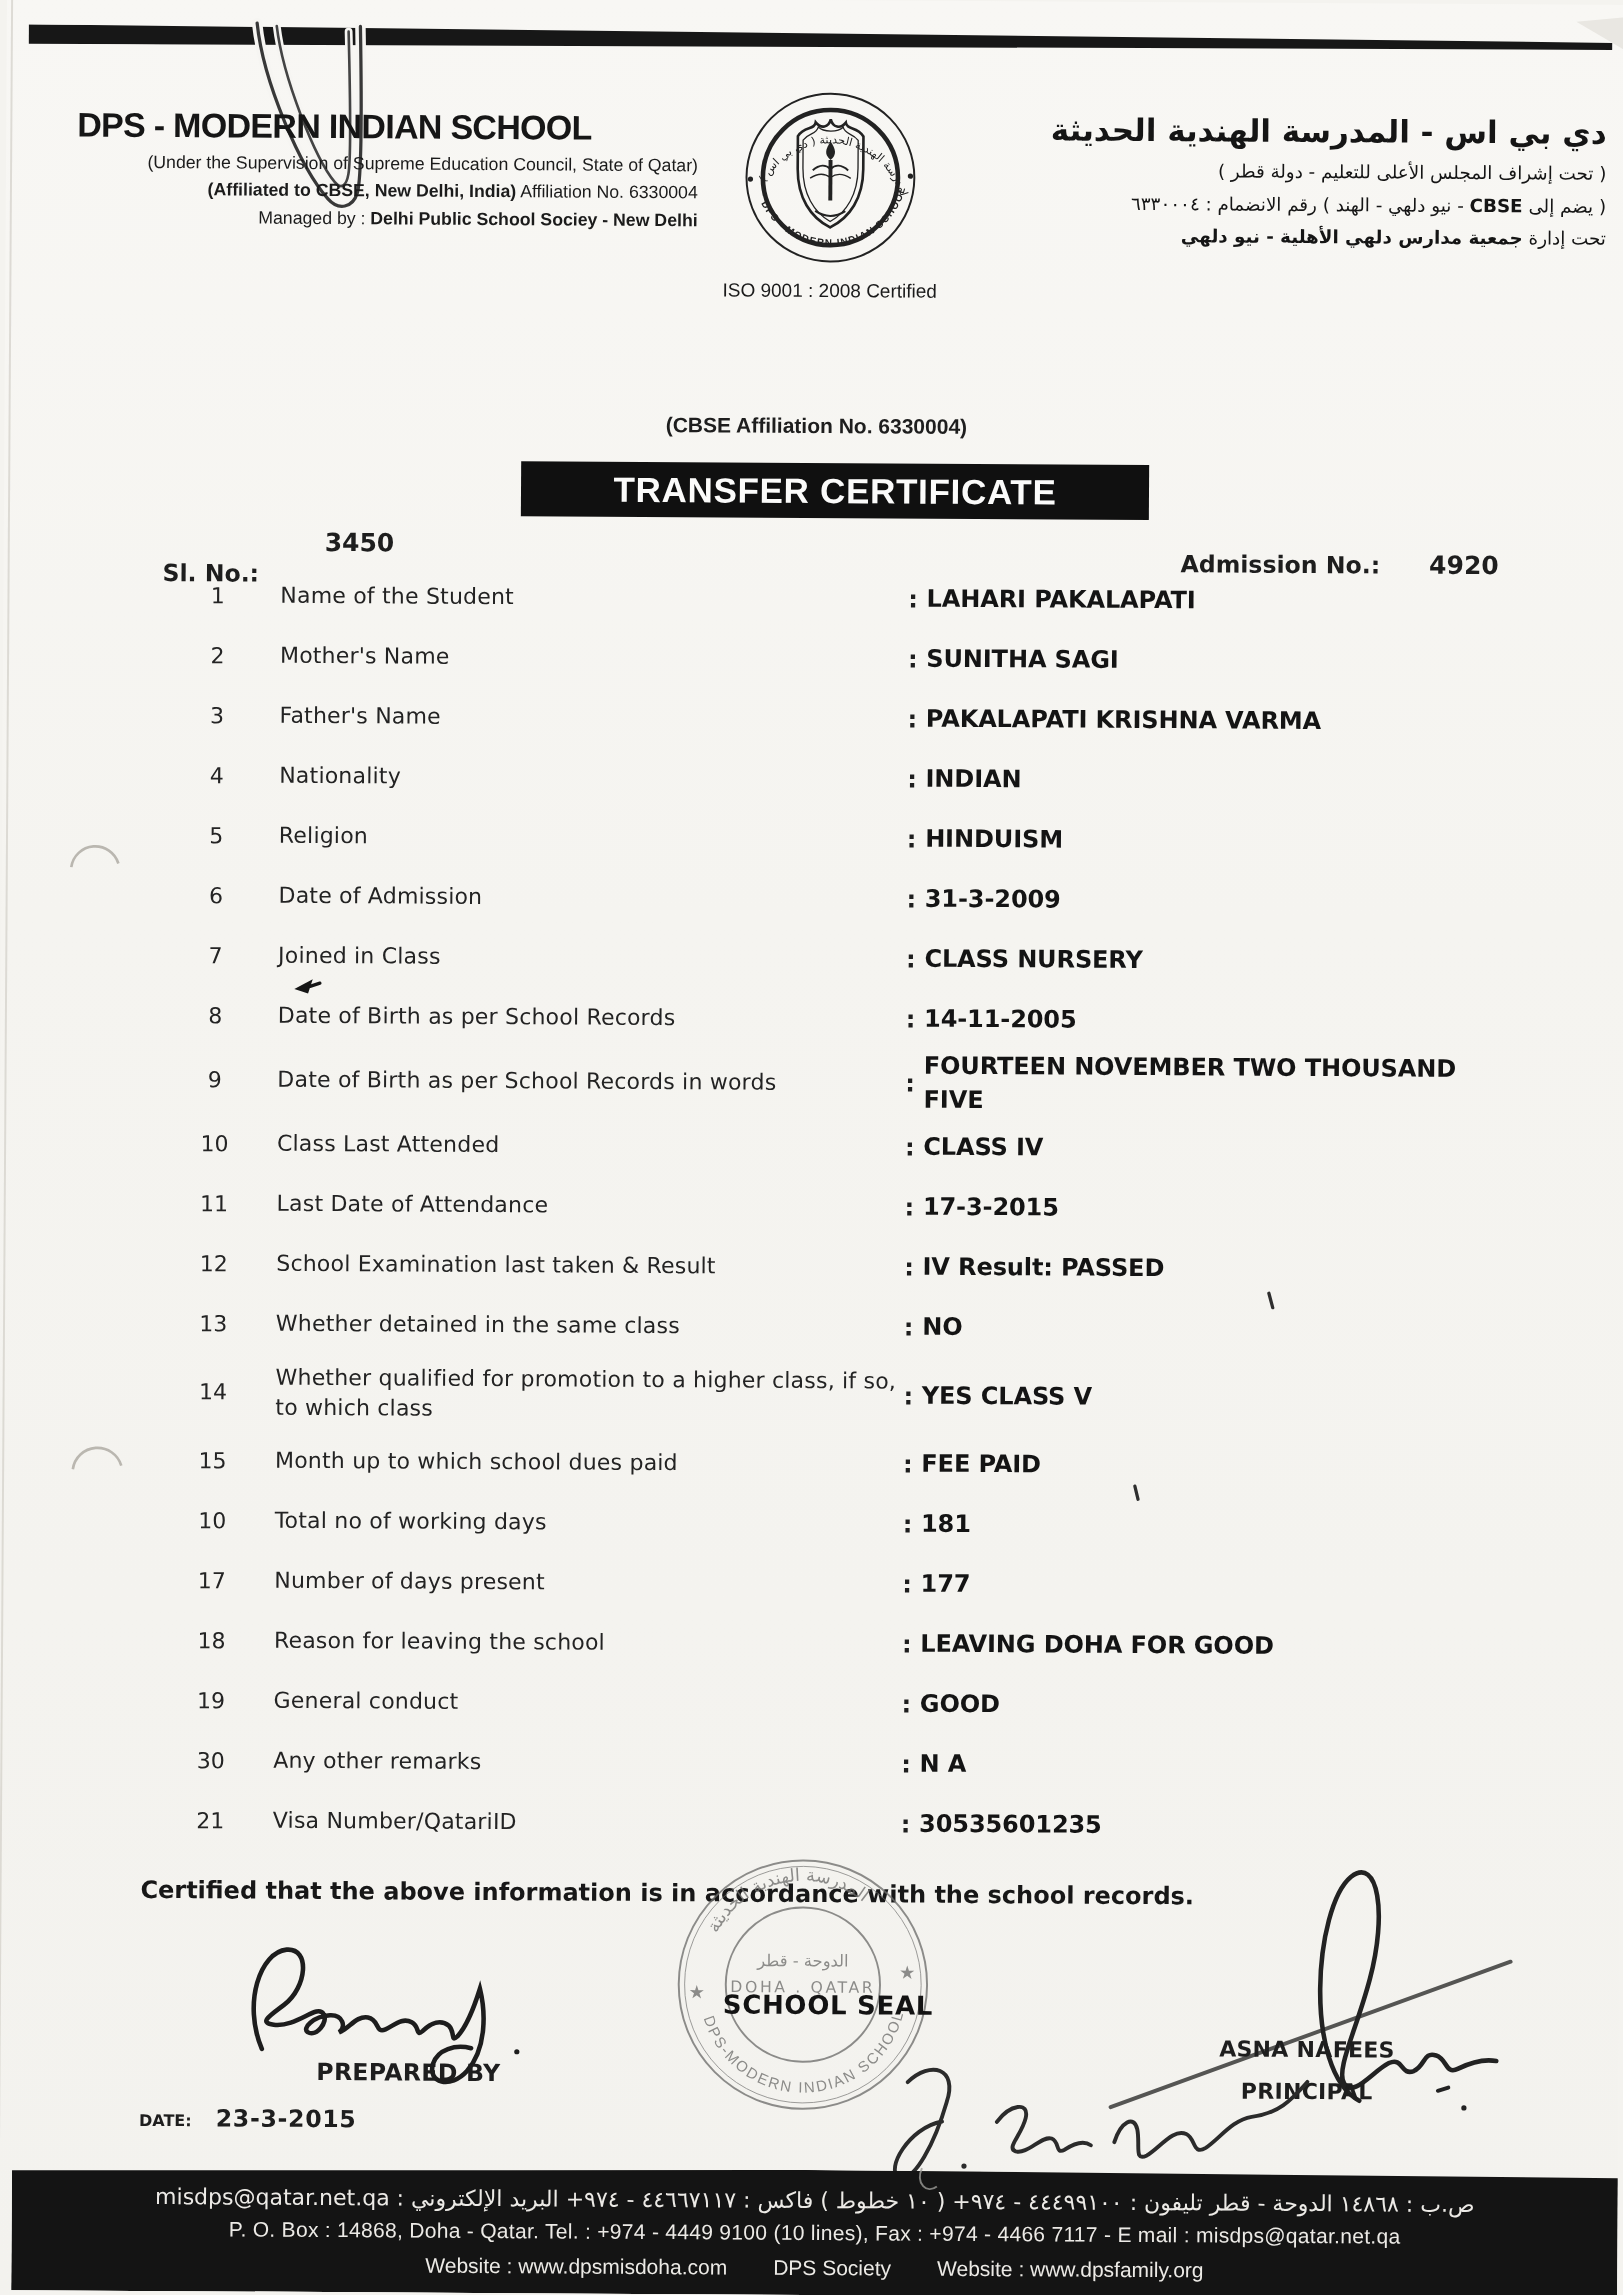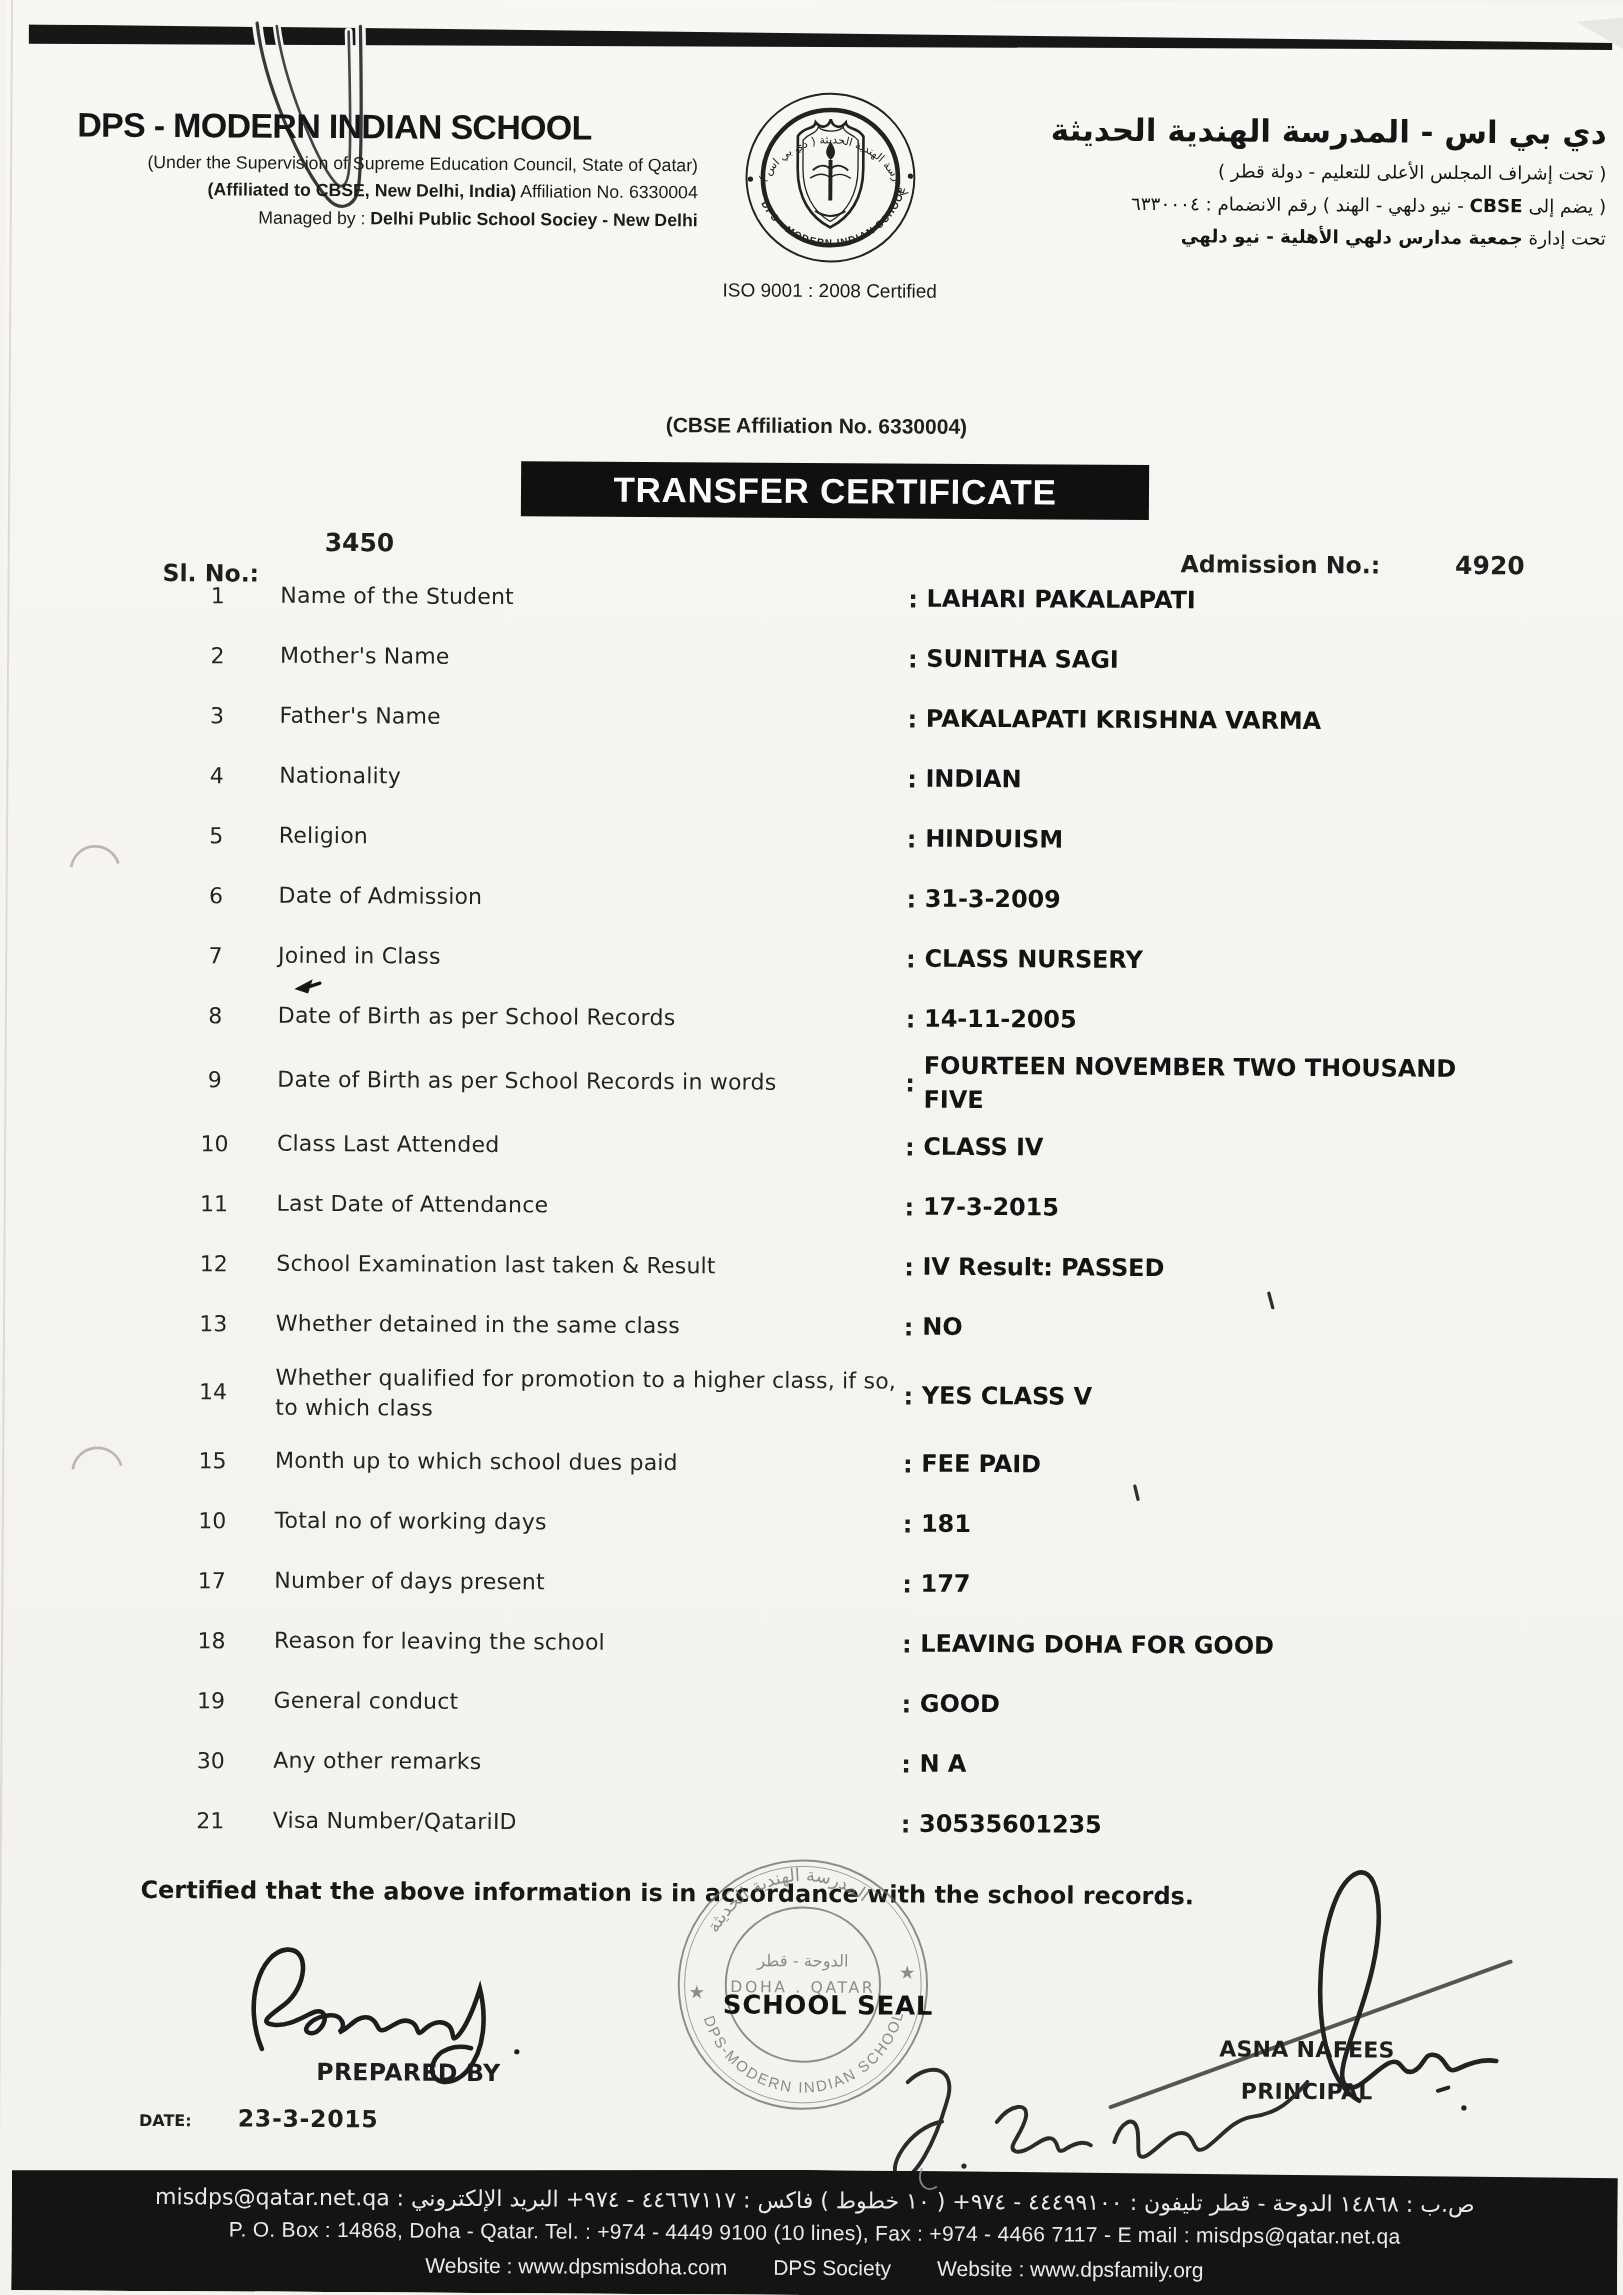--- a/index.html
+++ b/index.html
@@ -30,36 +30,36 @@
   #iso-line{left:674px;top:280px;width:301px;text-align:center;font-size:19px;font-family:"Liberation Sans",sans-serif;color:#1b1b1b;}
   
   #cbse-line{left:0;top:414px;width:1624px;text-align:center;font-family:"Liberation Sans",sans-serif;font-weight:bold;font-size:21px;}
   #banner{left:517px;top:463px;width:628px;height:55px;background:#101010;color:#fbfbfa;
     font-family:"Liberation Sans",sans-serif;font-weight:bold;font-size:35px;letter-spacing:0.7px;
     display:flex;align-items:center;justify-content:center;}
   #sl-label{left:159px;top:563px;font-weight:bold;font-size:23.6px;}
   #sl-value{left:321px;top:531px;font-weight:bold;font-size:25px;}
   #adm-group{left:1177px;top:547px;display:flex;align-items:baseline;}
   #adm-group .lbl{font-weight:bold;font-size:23.6px;}
-  #adm-group .val{font-weight:bold;font-size:25px;margin-left:75px;}
+  #adm-group .val{font-weight:bold;font-size:25px;margin-left:49px;}
   
   #rows{left:0;top:569px;width:1624px;}
   .row{display:flex;align-items:center;height:60px;}
   .row:nth-child(9){height:68px;}
   .row:nth-child(14){height:77px;}
   .c-num{margin-left:185px;width:59px;text-align:center;font-size:22px;color:#242424;flex:none;}
   .c-label{margin-left:33px;width:628px;font-size:22px;letter-spacing:0.2px;color:#232323;line-height:1.35;flex:none;}
   .c-colon{width:18.3px;font-size:24px;font-weight:bold;text-align:left;flex:none;}
   .c-value{flex:1;padding-right:131px;font-weight:bold;font-size:24px;letter-spacing:-0.1px;color:#141414;line-height:1.4;}
   
   #certify{left:145px;top:1880px;font-weight:bold;font-size:24px;white-space:nowrap;color:#171717;}
   #prepared-by{left:322px;top:2061px;font-weight:bold;font-size:23.6px;letter-spacing:0.3px;}
   #date-row{left:145px;top:2108px;display:flex;align-items:baseline;}
   #date-row .lbl{font-weight:bold;font-size:16px;}
-  #date-row .val{font-weight:bold;font-size:23.6px;margin-left:46px;letter-spacing:0.7px;}
+  #date-row .val{font-weight:bold;font-size:23.6px;margin-left:24px;letter-spacing:0.7px;}
   #school-seal-label{left:728px;top:1990px;font-weight:bold;font-size:26px;letter-spacing:0.7px;color:#131313;}
   #principal-block{left:1198px;top:2034px;width:229px;text-align:center;}
   #principal-name{font-weight:bold;font-size:22px;letter-spacing:0.3px;}
   #principal-title{font-weight:bold;font-size:22px;margin-top:17px;letter-spacing:0.3px;}
   
   #footer{left:18.3px;top:2170px;width:1606px;height:125px;background:#141414;
     clip-path:polygon(0 5.2px,50% 0,100% 3.3px,100% 100%,0 100%);overflow:hidden;}
   #footer .fl{width:100%;text-align:center;color:#eceae6;}
   #footer-ar{margin-top:18.3px;font-size:22px;direction:rtl;}
   #footer-en{margin-top:7.9px;font-size:21px;font-family:"Liberation Sans",sans-serif;letter-spacing:0.3px;}

